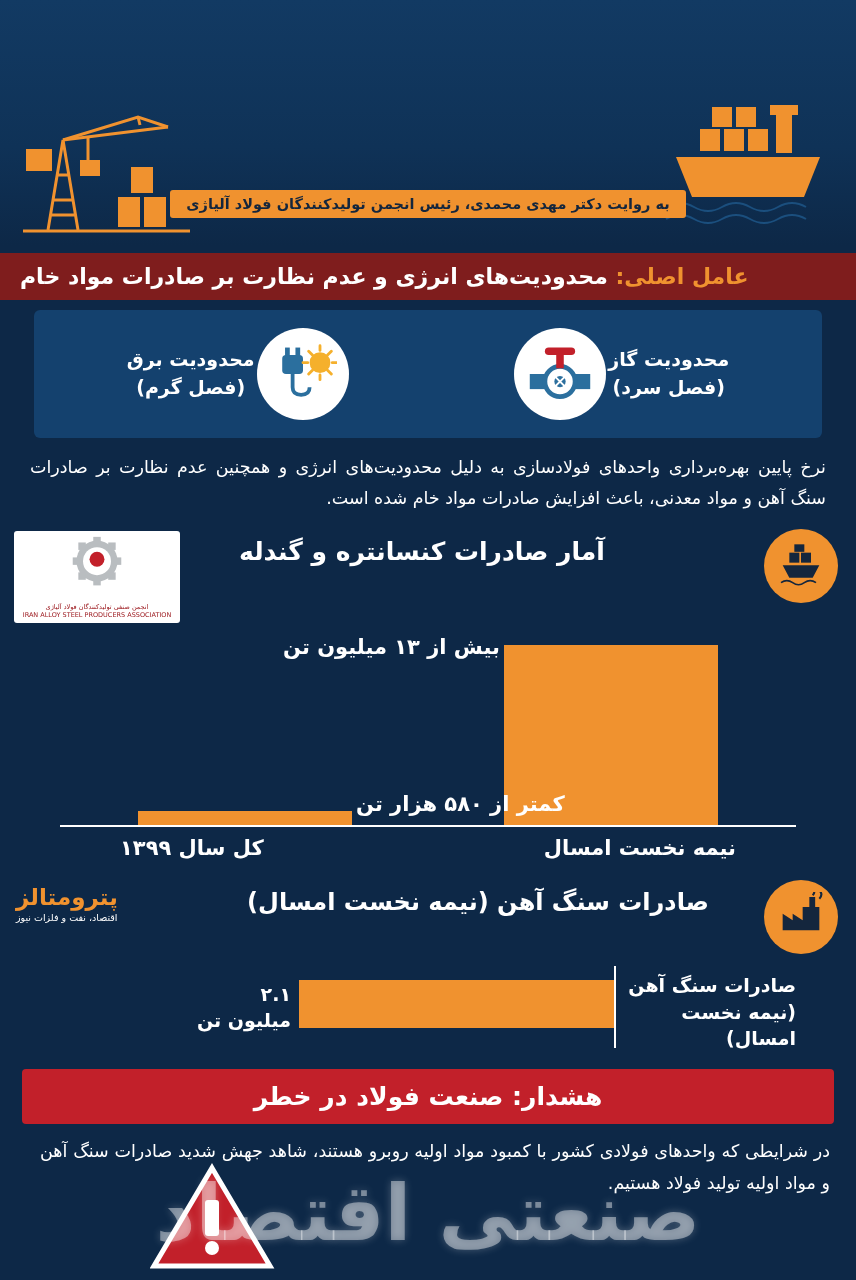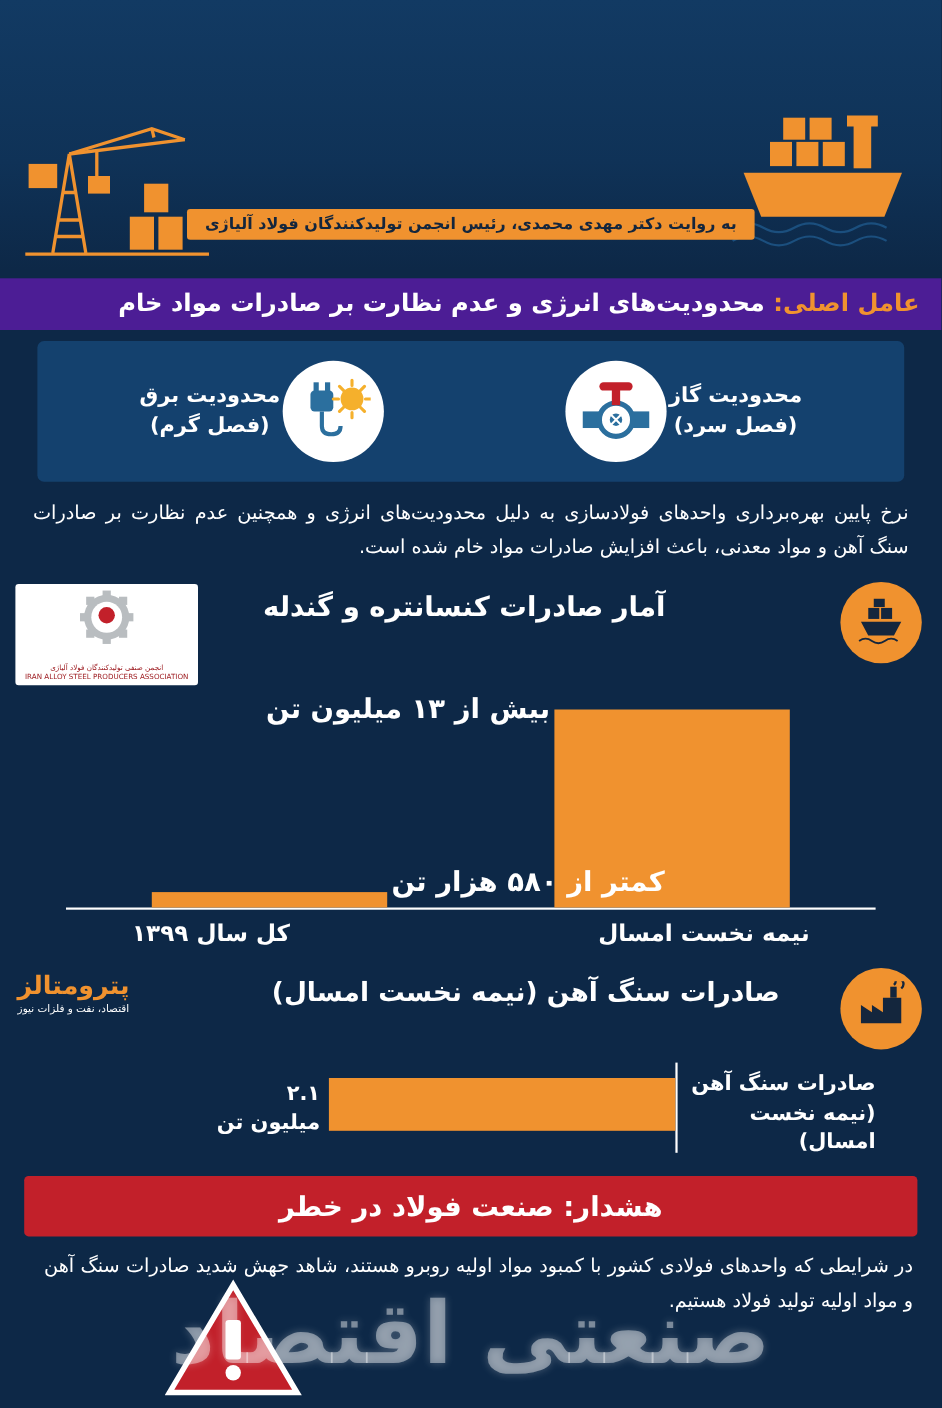--- a/index.html
+++ b/index.html
@@ -43,25 +43,25 @@
     z-index:5;
   }
   
   .crane{position:absolute;left:18px;top:105px;width:175px;height:130px;z-index:3;}
   
   .ship{position:absolute;right:18px;top:95px;width:180px;height:130px;z-index:3;}
 
   
   .band-title{
     margin:8px 0 0 0;
-    background:#4c1d95;
+    background:#7f1d1d;
     color:#ffffff;
     font-size:22px;
     font-weight:bold;
-    text-align:right;
+    text-align:left;
     padding:11px 20px;
   }
   .band-title .orange{color:#f0922f;}
 
   .factors{
     margin:10px 34px 0 34px;
     background:#14416e;
     border-radius:6px;
     padding:18px 10px;
     display:flex;
@@ -103,21 +103,21 @@
   .chart-badge{
     position:absolute;right:18px;top:0px;width:74px;height:74px;border-radius:50%;
     background:#f0922f;display:flex;align-items:center;justify-content:center;
   }
   .chart-area{position:absolute;left:60px;right:60px;top:70px;bottom:0;}
   .axis{position:absolute;left:0;right:0;bottom:47px;height:2px;background:#ffffff;}
   .bar{position:absolute;bottom:49px;background:#f0922f;}
   .bar-b1{right:78px;width:214px;height:180px;}
   .bar-b2{left:78px;width:214px;height:14px;}
   .bar-val{
-    position:absolute;color:#ffffff;font-size:25px;font-weight:bold;white-space:nowrap;
+    position:absolute;color:#ffffff;font-size:21px;font-weight:bold;white-space:nowrap;
   }
   .val1{right:296px;bottom:215px;}
   .val2{left:296px;bottom:58px;}
   .cat{
     position:absolute;bottom:14px;color:#ffffff;font-size:21px;font-weight:bold;white-space:nowrap;
   }
   .cat1{right:60px;}
   .cat2{left:60px;}
 
   

